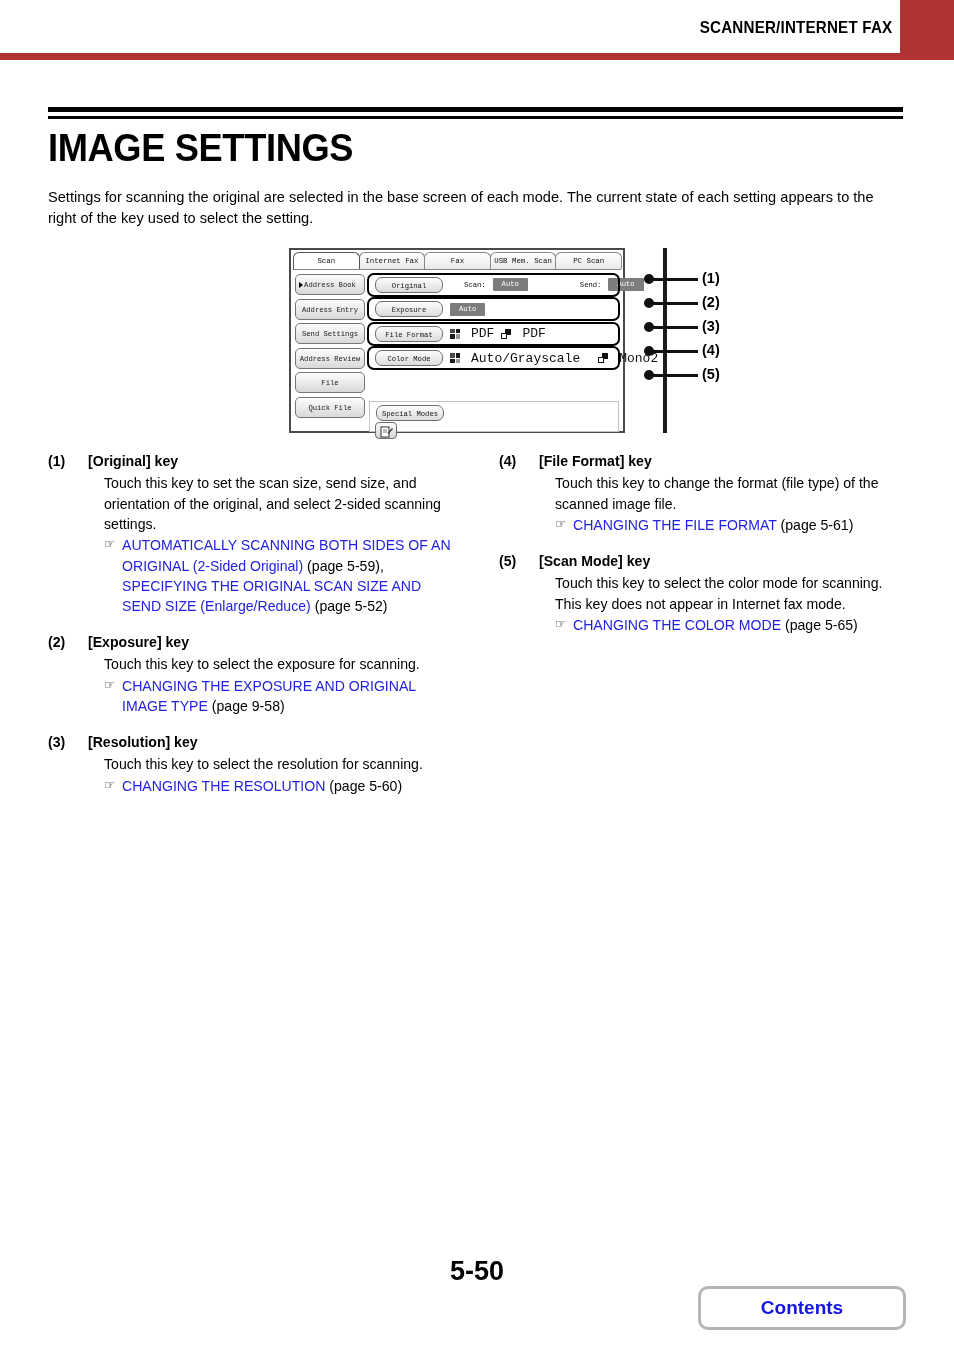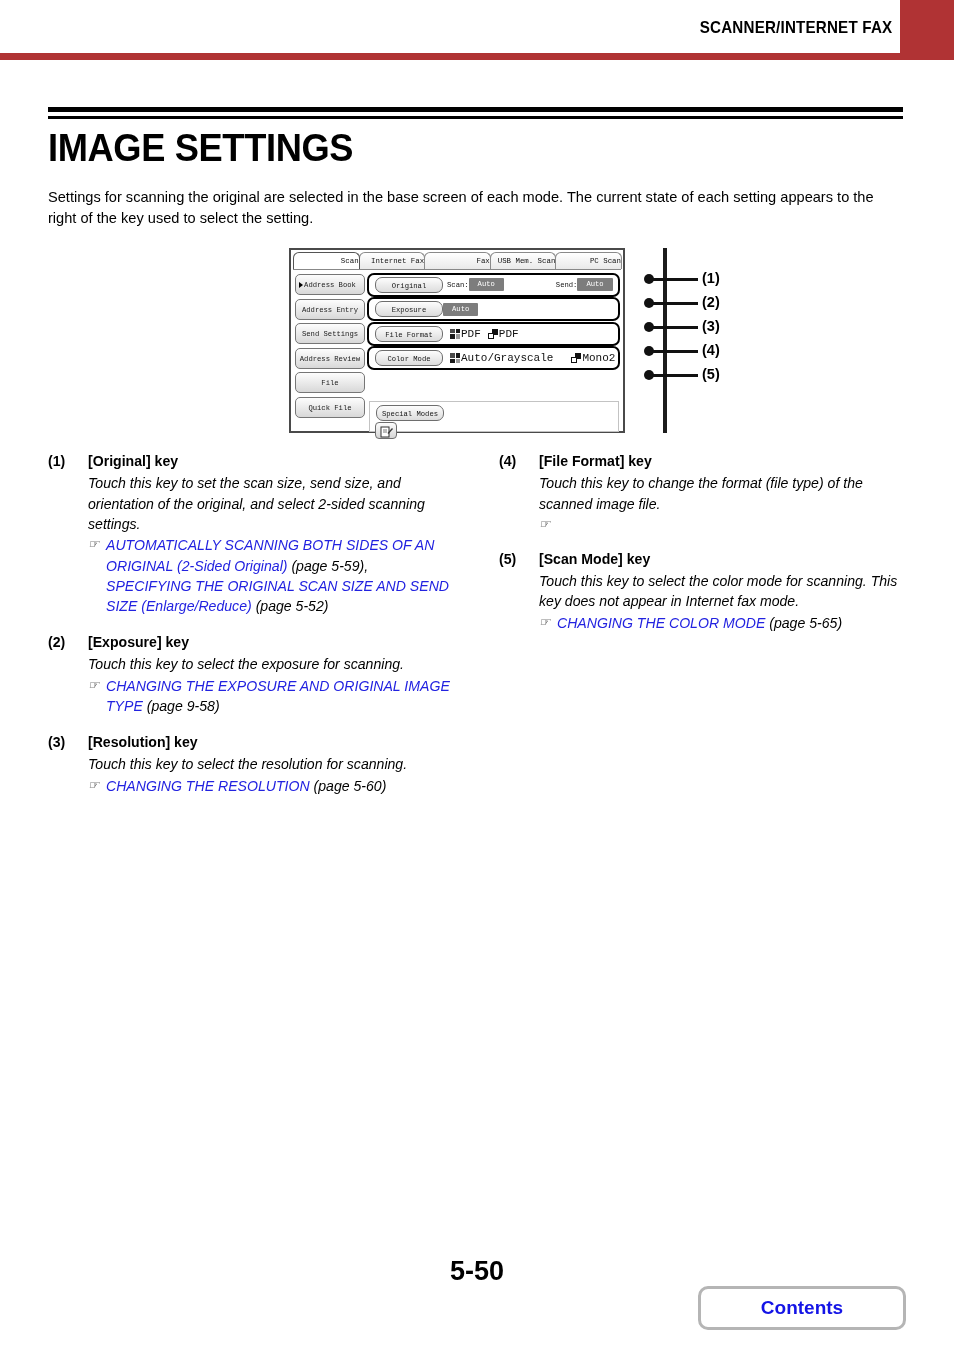--- a/index.html
+++ b/index.html
@@ -59,21 +59,21 @@
     border: 2px solid #4a4a4a;
     background: #ffffff;
     font-family: "Liberation Mono", monospace;
   }
   .panel-inner { position: relative; width: 100%; height: 100%; }
 
   
   .tabs { display: flex; height: 17px; margin: 2px 2px 0 2px; }
   .tab {
     flex: 1; position: relative;
-    font-size: 7.4px; text-align: right; line-height: 17px;
+    font-size: 7.4px; text-align: center; line-height: 17px;
     color: #111;
     background: linear-gradient(#ffffff,#e9e9e9);
     border: 1px solid #8a8a8a; border-bottom: none;
     border-radius: 6px 6px 0 0;
     margin-right: -1px;
     white-space: nowrap; overflow: hidden;
   }
   .tab.active {
     background: #ffffff;
     border-color: #555;
@@ -113,45 +113,45 @@
   }
 
   .key-btn {
     width: 68px; height: 16px; margin-left: 6px;
     border: 1px solid #6e6e6e; border-radius: 7px;
     background: linear-gradient(#fdfdfd,#dcdcdc);
     font-size: 7.2px; line-height: 16px; text-align: center;
     color: #151515; flex: none;
     white-space: nowrap; overflow: hidden;
   }
-  .lbl { font-size: 7.2px; color: #111; margin-left: 4px; white-space: nowrap; }
+  .lbl { font-size: 7.2px; color: #111; margin-left: 21px; white-space: nowrap; }
   .chip {
     background: #7d7d7d; color: #fff;
     font-size: 7.2px; line-height: 13px;
-    padding: 0 9px; height: 13px; 
+    padding: 0 9px; height: 13px; margin-left: 7px;
     border-radius: 1px; white-space: nowrap;
   }
   .spacer-send { margin-left: 52px; }
 
   
   .mini-icon { width: 10px; height: 10px; margin-left: 7px; flex: none; position: relative; }
   .mini-icon.quad { display: grid; grid-template-columns: 1fr 1fr; grid-template-rows: 1fr 1fr; gap: 1px; }
   .mini-icon.quad i { display:block; }
   .mini-icon.quad i:nth-child(1){ background:#4a4a4a; }
   .mini-icon.quad i:nth-child(2){ background:#1a1a1a; }
   .mini-icon.quad i:nth-child(3){ background:#1a1a1a; }
   .mini-icon.quad i:nth-child(4){ background:#9a9a9a; }
   .mini-icon.mono .sq-back {
     position: absolute; right: 0; top: 0; width: 6px; height: 6px; background: #111;
   }
   .mini-icon.mono .sq-front {
     position: absolute; left: 0; bottom: 0; width: 6px; height: 6px;
     background: #fff; border: 1px solid #111;
   }
-  .icon-label { font-size: 11px; margin-left: 1px; color: #111; white-space: nowrap; }
+  .icon-label { font-size: 13px; margin-left: 11px; color: #111; white-space: nowrap; }
 
   
   .special-zone {
     position: absolute; left: 76px; right: 2px; top: 131px; height: 31px;
     border: 1px solid #c3c3c3; background: #fff;
   }
   .special-btn {
     width: 68px; height: 16px; margin: 3px 0 0 6px;
     border: 1px solid #6e6e6e; border-radius: 7px;
     background: linear-gradient(#fdfdfd,#dcdcdc);
@@ -185,21 +185,21 @@
 
   
   .desc-cols {
     position: relative; margin-top: 14px;
     display: flex; gap: 48px;
   }
   .col { width: 403px; }
   .item { margin-bottom: 17px; }
   .item-head { display: flex; font-size: 14.1px; font-weight: bold; line-height: 1.35; }
   .item-num { width: 40px; flex: none; }
-  .item-body { margin-left: 40px; font-size: 14.1px; line-height: 1.44; font-style: italic; }
+  .item-body { margin-left: 56px; font-size: 14.1px; line-height: 1.44; }
   .item-body p { margin: 2px 0 0 0; }
   .xref { margin: 1px 0 0 0; display: flex; }
   .hand {
     flex: none; width: 18px; font-size: 12.5px; color: #000;
     line-height: 1.44; text-align: left;
   }
   .xref-text { font-size: 14.1px; line-height: 1.44; }
   a.link, .link { color: #2222e0; text-decoration: none; }
   .pageref { color: #000; }
 
@@ -410,20 +410,21 @@
     <div class="col" id="col-right">
         <div class="item">
           <div class="item-head">
             <span class="item-num">(4)</span>
             <span>[File Format] key</span>
           </div>
           <div class="item-body">
             <p>Touch this key to change the format (file type) of the scanned image file.</p>
             <div class="xref">
               <span class="hand">☞</span>
+              <span class="xref-text"><span class="link">CHANGING THE FILE FORMAT </span><span class="pageref">(page 5-61)</span></span>
             </div>
           </div>
         </div>
         <div class="item">
           <div class="item-head">
             <span class="item-num">(5)</span>
             <span>[Scan Mode] key</span>
           </div>
           <div class="item-body">
             <p>Touch this key to select the color mode for scanning. This key does not appear in Internet fax mode.</p>

